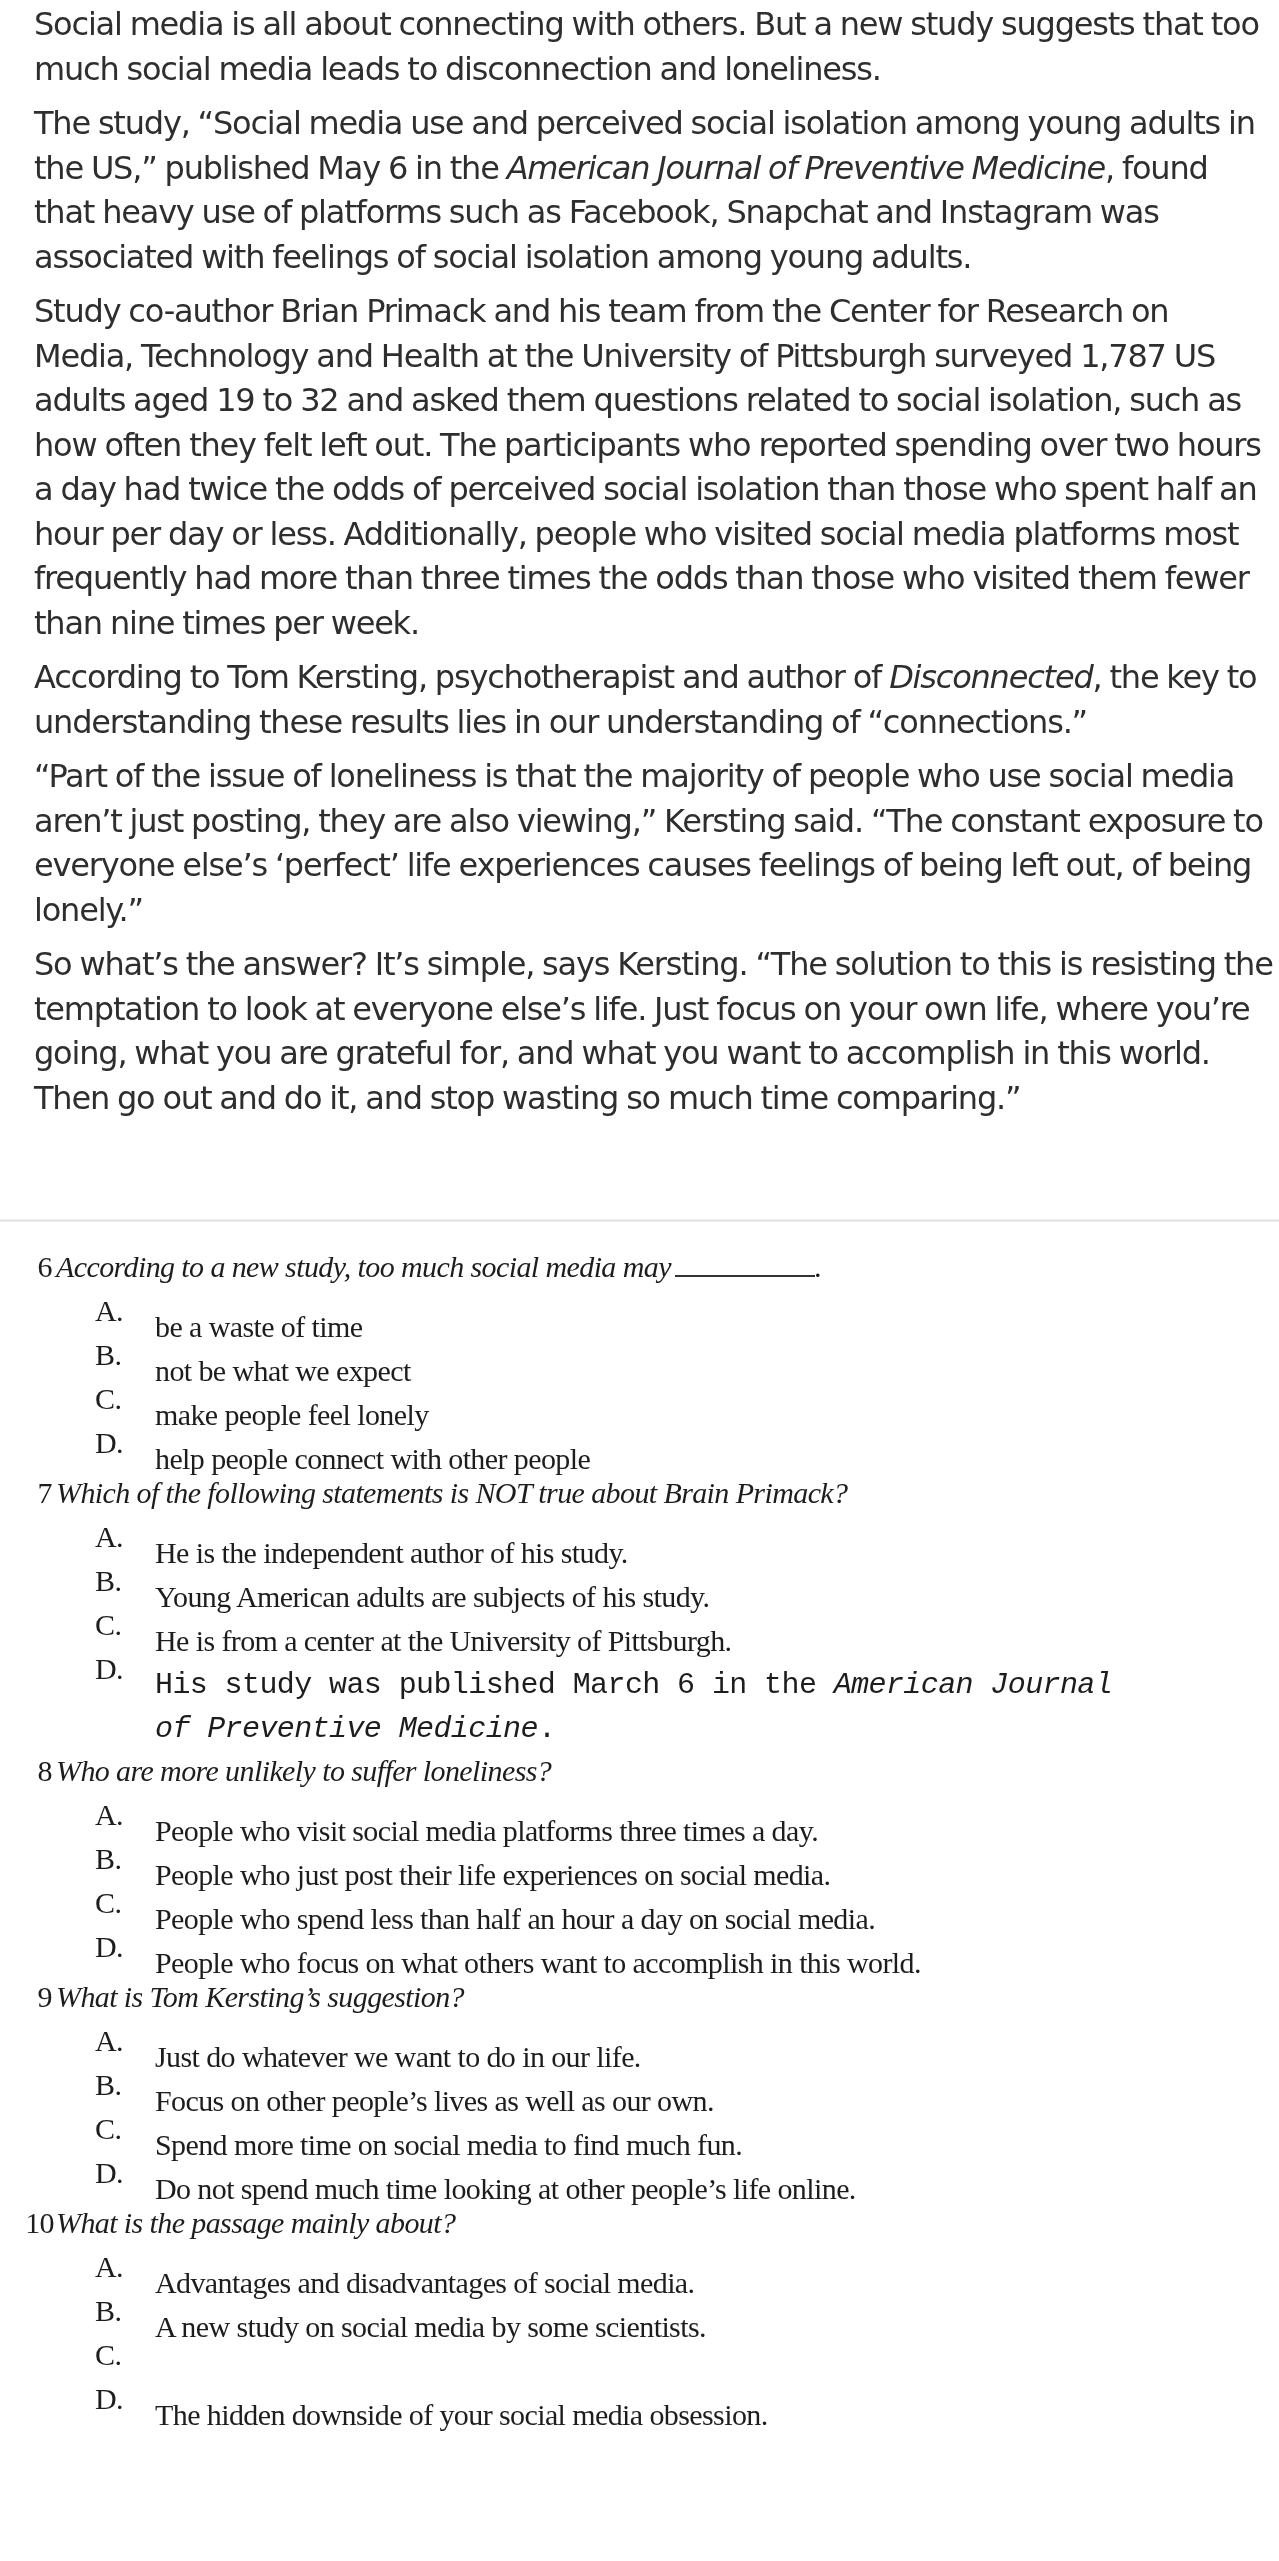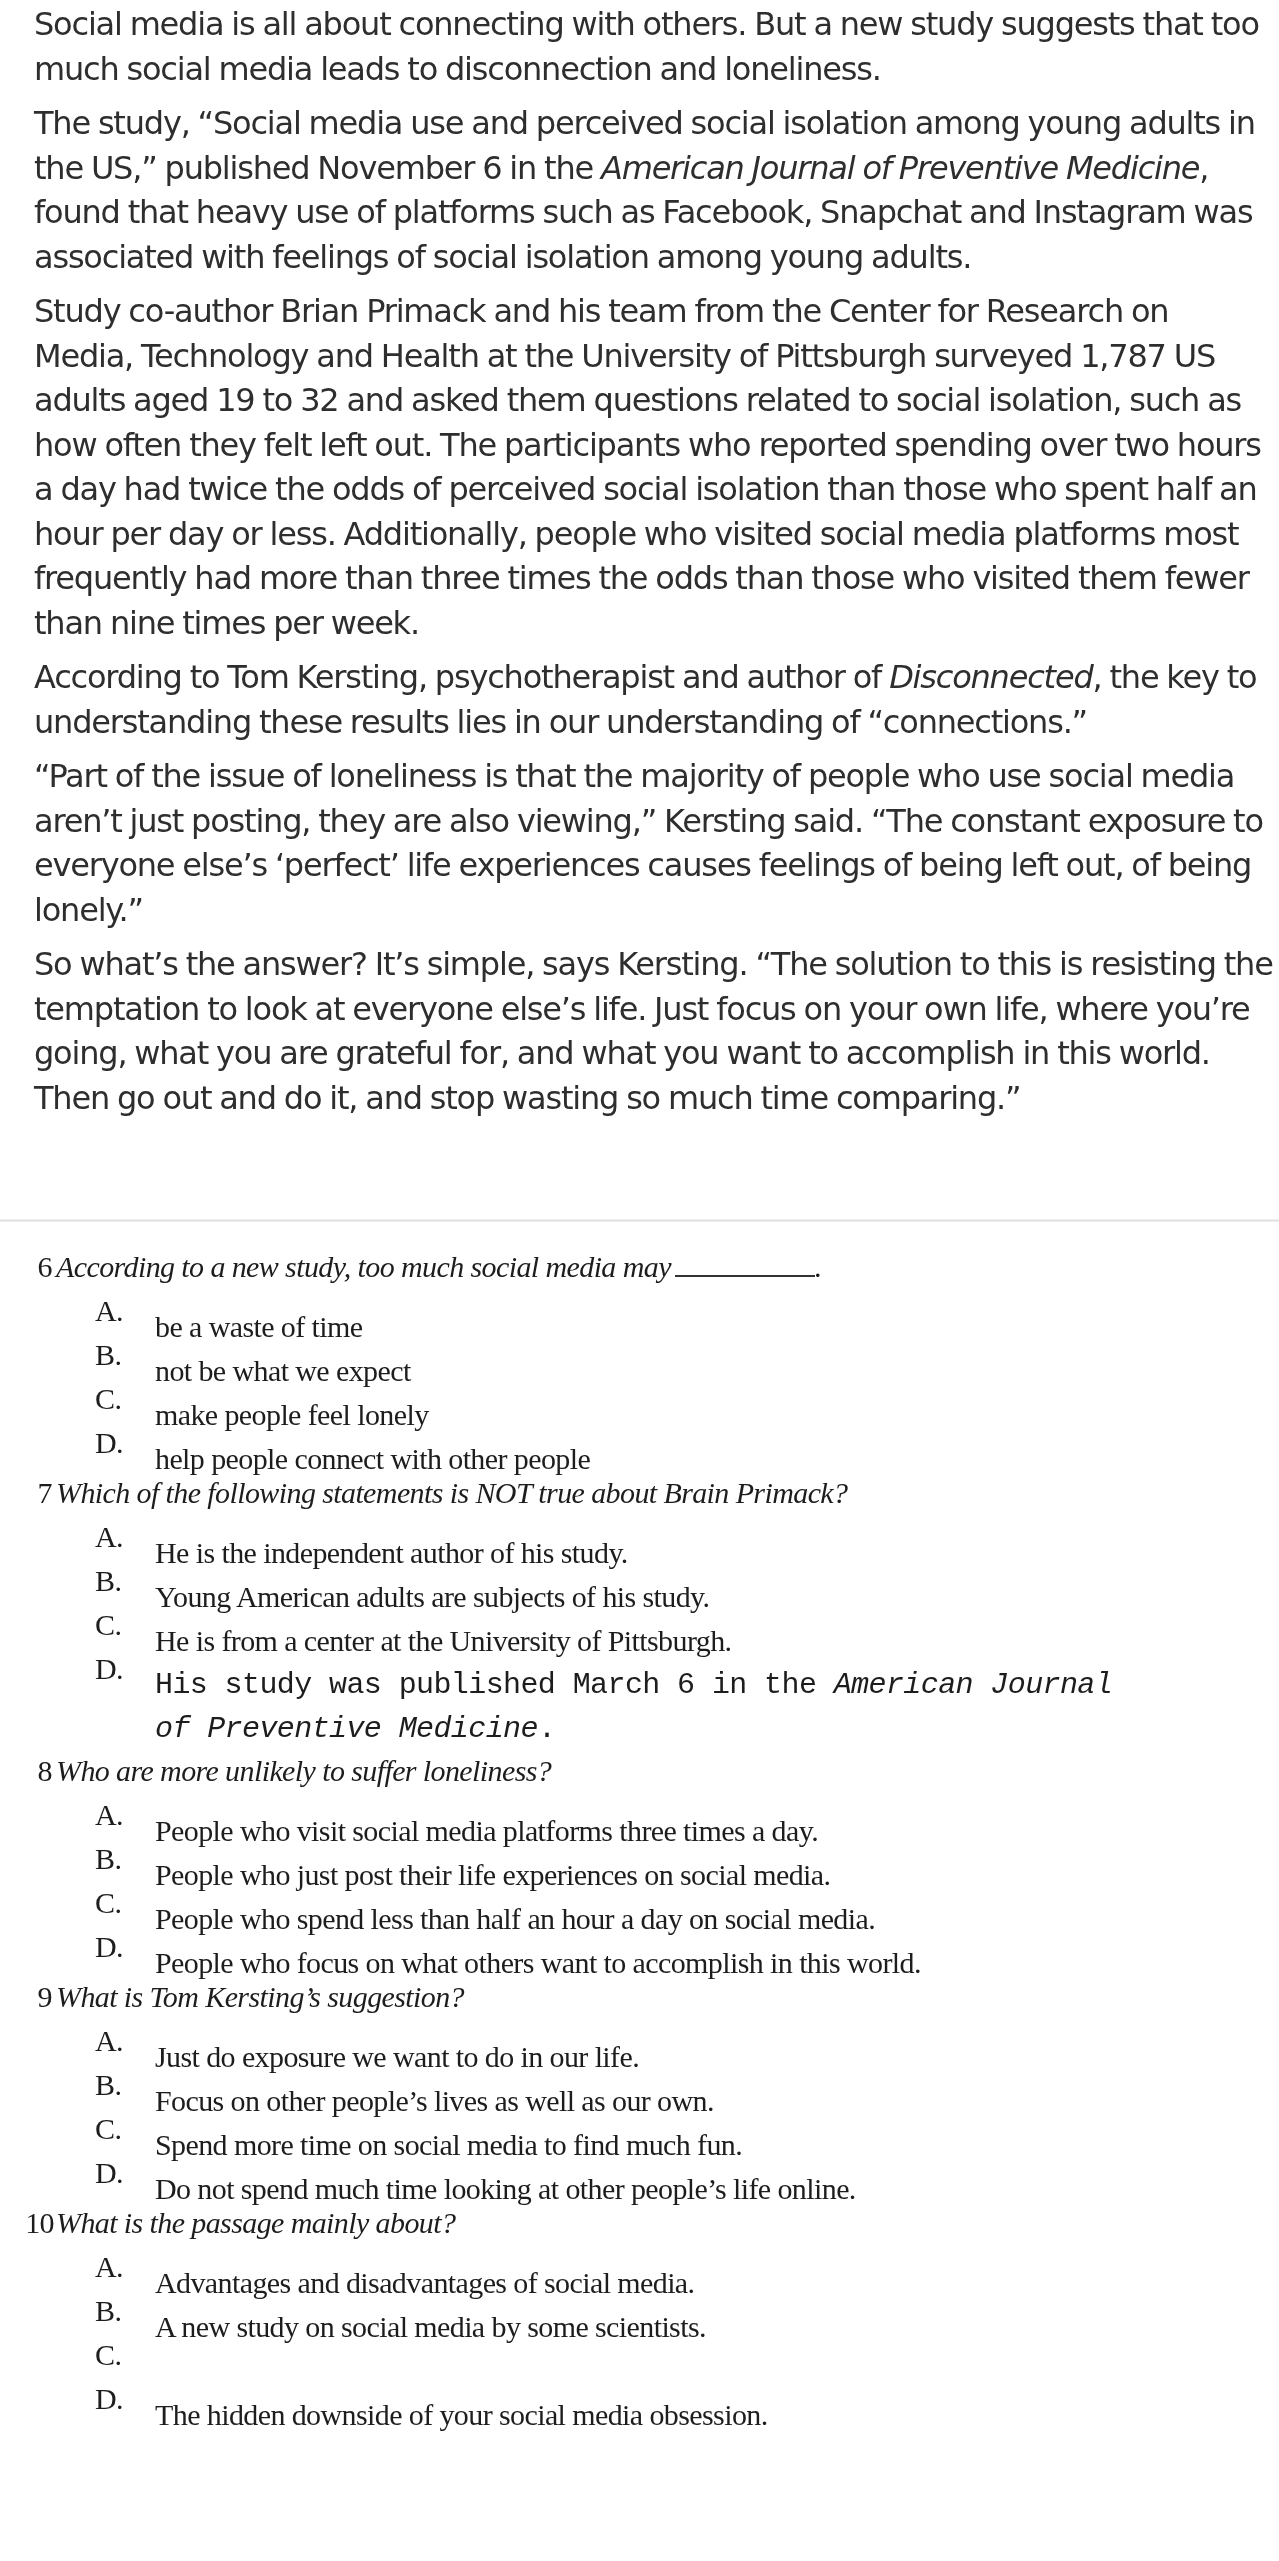--- a/index.html
+++ b/index.html
@@ -38,21 +38,21 @@
   i { font-style: italic; }
 </style>
 </head>
 <body>
 
 <div class="passage">
   <p>
     <span>Social media is all about connecting with others. But a new study suggests that too much social media leads to disconnection and loneliness.</span>
   </p>
   <p>
-    <span>The study, “Social media use and perceived social isolation among young adults in the US,” published November 6 in the </span><em>American Journal of Preventive Medicine</em><span>, found that heavy use of platforms such as Facebook, Snapchat and Instagram was associated with feelings of social isolation among young adults.</span>
+    <span>The study, “Social media use and perceived social isolation among young adults in the US,” published May 6 in the </span><em>American Journal of Preventive Medicine</em><span>, found that heavy use of platforms such as Facebook, Snapchat and Instagram was associated with feelings of social isolation among young adults.</span>
   </p>
   <p>
     <span>Study co-author Brian Primack and his team from the Center for Research on Media, Technology and Health at the University of Pittsburgh surveyed 1,787 US adults aged 19 to 32 and asked them questions related to social isolation, such as how often they felt left out. The participants who reported spending over two hours a day had twice the odds of perceived social isolation than those who spent half an hour per day or less. Additionally, people who visited social media platforms most frequently had more than three times the odds than those who visited them fewer than nine times per week.</span>
   </p>
   <p>
     <span>According to Tom Kersting, psychotherapist and author of </span><em>Disconnected</em><span>, the key to understanding these results lies in our understanding of “connections.”</span>
   </p>
   <p>
     <span>“Part of the issue of loneliness is that the majority of people who use social media aren’t just posting, they are also viewing,” Kersting said. “The constant exposure to everyone else’s ‘perfect’ life experiences causes feelings of being left out, of being lonely.”</span>
   </p>
@@ -135,21 +135,21 @@
       </div>
   </div>
 
   <div class="q q9">
     <div class="q-stem">
       <span class="q-num">9</span>
       <span class="q-text">What is Tom Kersting’s suggestion?</span>
     </div>
     <div class="opt">
         <span class="opt-letter">A.</span>
-        <span class="opt-text">Just do exposure we want to do in our life.</span>
+        <span class="opt-text">Just do whatever we want to do in our life.</span>
       </div>
     <div class="opt">
         <span class="opt-letter">B.</span>
         <span class="opt-text">Focus on other people’s lives as well as our own.</span>
       </div>
     <div class="opt">
         <span class="opt-letter">C.</span>
         <span class="opt-text">Spend more time on social media to find much fun.</span>
       </div>
     <div class="opt">

